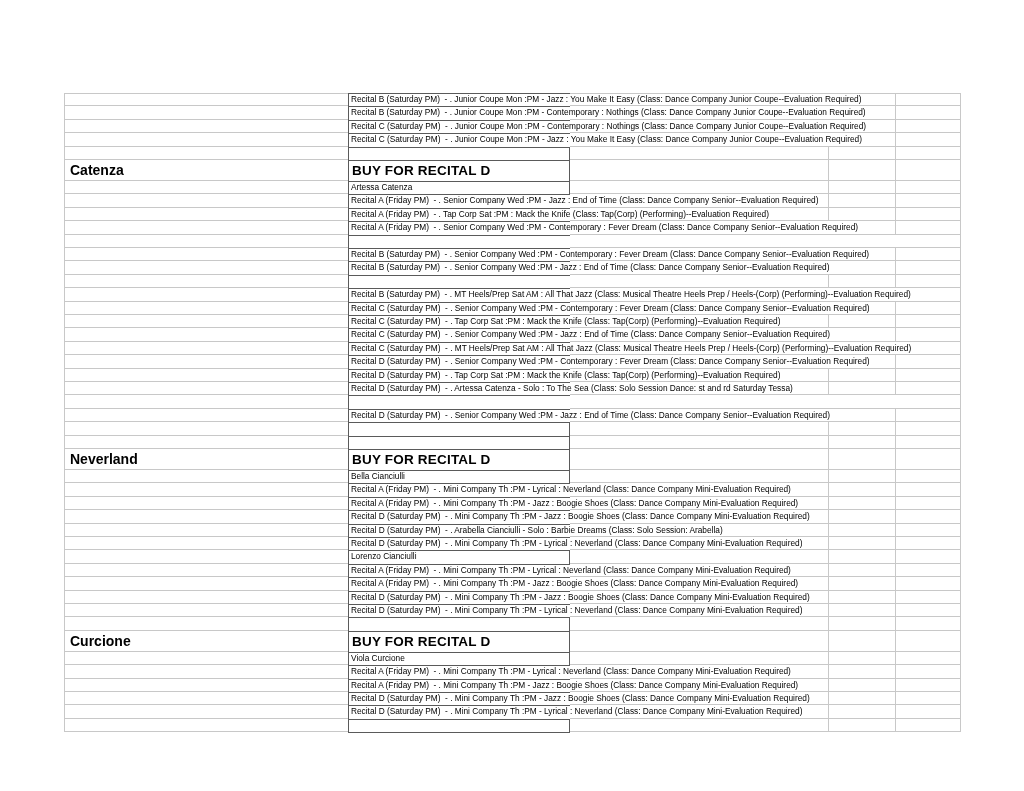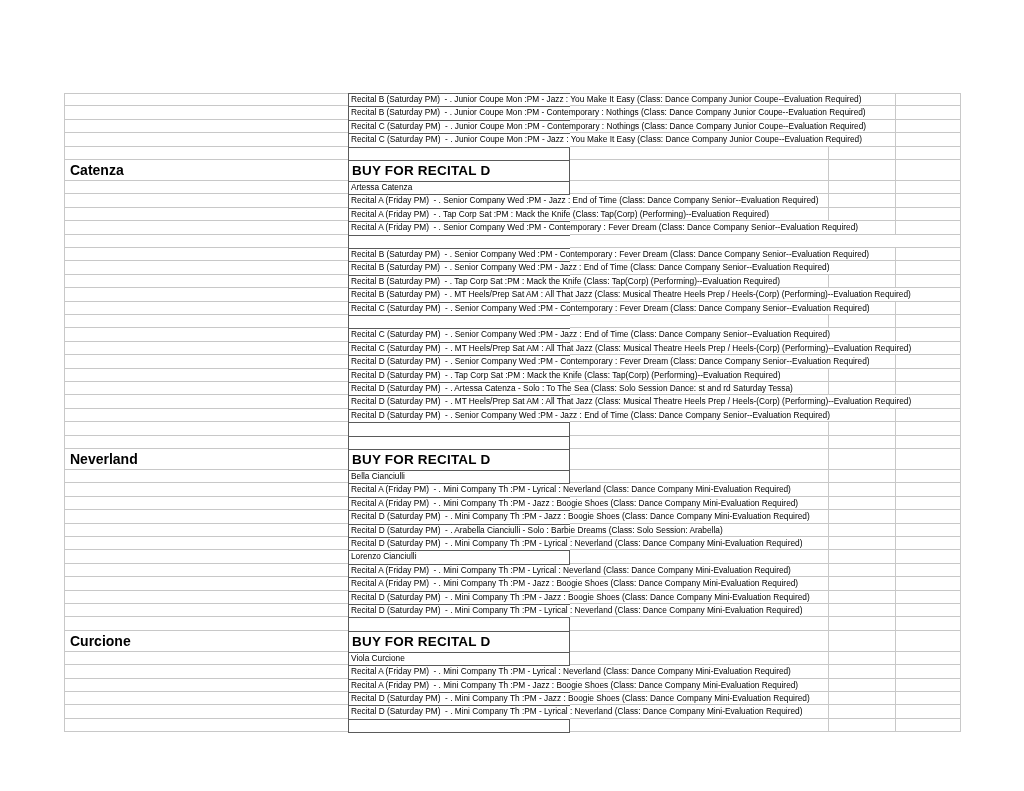--- a/index.html
+++ b/index.html
@@ -114,41 +114,41 @@
       <div class="hline" style="left: 506px; top: 180.8px; width: 391px; height: 1px;"></div>
       <div class="bcell" style="left: 284px; top: 168.4px; width: 222px; height: 13.4px; border-top: 1px solid rgb(90, 90, 90); border-left: 1px solid rgb(90, 90, 90);"></div>
       <div class="entry-text" style="left: 287px; top: 168.4px; height: 13.4px; line-height: 13.4px;">Recital B (Saturday PM)  - . Senior Company Wed :PM - Jazz : End of Time (Class: Dance Company Senior--Evaluation Required)</div>
       <div class="vline" style="left: 0px; top: 181.8px; width: 1px; height: 13.4px;"></div>
       <div class="vline" style="left: 896px; top: 181.8px; width: 1px; height: 13.4px;"></div>
       <div class="vline" style="left: 764px; top: 181.8px; width: 1px; height: 13.4px;"></div>
       <div class="vline" style="left: 831px; top: 181.8px; width: 1px; height: 13.4px;"></div>
       <div class="hline" style="left: 0px; top: 194.2px; width: 284px; height: 1px;"></div>
       <div class="hline" style="left: 506px; top: 194.2px; width: 391px; height: 1px;"></div>
       <div class="bcell" style="left: 284px; top: 181.8px; width: 222px; height: 13.4px; border-top: 1px solid rgb(90, 90, 90); border-left: 1px solid rgb(90, 90, 90);"></div>
-      <div class="entry-text" style="left: 287px; top: 181.8px; height: 13.4px; line-height: 13.4px;">Recital B (Saturday PM)  - . Tap Corp Sat :PM : Mack the Knife (Class: Tap(Corp) (Performing)--Evaluation Required)</div>
       <div class="vline" style="left: 0px; top: 195.2px; width: 1px; height: 13.4px;"></div>
       <div class="vline" style="left: 896px; top: 195.2px; width: 1px; height: 13.4px;"></div>
       <div class="hline" style="left: 0px; top: 207.6px; width: 284px; height: 1px;"></div>
       <div class="hline" style="left: 506px; top: 207.6px; width: 391px; height: 1px;"></div>
       <div class="bcell" style="left: 284px; top: 195.2px; width: 222px; height: 13.4px; border-top: 1px solid rgb(90, 90, 90); border-left: 1px solid rgb(90, 90, 90);"></div>
       <div class="entry-text" style="left: 287px; top: 195.2px; height: 13.4px; line-height: 13.4px;">Recital B (Saturday PM)  - . MT Heels/Prep Sat AM : All That Jazz (Class: Musical Theatre Heels Prep / Heels-(Corp) (Performing)--Evaluation Required)</div>
       <div class="vline" style="left: 0px; top: 208.6px; width: 1px; height: 13.4px;"></div>
       <div class="vline" style="left: 896px; top: 208.6px; width: 1px; height: 13.4px;"></div>
       <div class="vline" style="left: 831px; top: 208.6px; width: 1px; height: 13.4px;"></div>
       <div class="hline" style="left: 0px; top: 221px; width: 284px; height: 1px;"></div>
       <div class="hline" style="left: 506px; top: 221px; width: 391px; height: 1px;"></div>
       <div class="bcell" style="left: 284px; top: 208.6px; width: 222px; height: 13.4px; border-top: 1px solid rgb(90, 90, 90); border-left: 1px solid rgb(90, 90, 90);"></div>
       <div class="entry-text" style="left: 287px; top: 208.6px; height: 13.4px; line-height: 13.4px;">Recital C (Saturday PM)  - . Senior Company Wed :PM - Contemporary : Fever Dream (Class: Dance Company Senior--Evaluation Required)</div>
       <div class="vline" style="left: 0px; top: 222px; width: 1px; height: 13.4px;"></div>
       <div class="vline" style="left: 896px; top: 222px; width: 1px; height: 13.4px;"></div>
       <div class="vline" style="left: 764px; top: 222px; width: 1px; height: 13.4px;"></div>
       <div class="vline" style="left: 831px; top: 222px; width: 1px; height: 13.4px;"></div>
       <div class="hline" style="left: 0px; top: 234.4px; width: 284px; height: 1px;"></div>
       <div class="hline" style="left: 506px; top: 234.4px; width: 391px; height: 1px;"></div>
       <div class="bcell" style="left: 284px; top: 222px; width: 222px; height: 13.4px; border-top: 1px solid rgb(90, 90, 90); border-left: 1px solid rgb(90, 90, 90);"></div>
+      <div class="entry-text" style="left: 287px; top: 222px; height: 13.4px; line-height: 13.4px;">Recital C (Saturday PM)  - . Tap Corp Sat :PM : Mack the Knife (Class: Tap(Corp) (Performing)--Evaluation Required)</div>
       <div class="vline" style="left: 0px; top: 235.4px; width: 1px; height: 13.4px;"></div>
       <div class="vline" style="left: 896px; top: 235.4px; width: 1px; height: 13.4px;"></div>
       <div class="vline" style="left: 831px; top: 235.4px; width: 1px; height: 13.4px;"></div>
       <div class="hline" style="left: 0px; top: 247.8px; width: 284px; height: 1px;"></div>
       <div class="hline" style="left: 506px; top: 247.8px; width: 391px; height: 1px;"></div>
       <div class="bcell" style="left: 284px; top: 235.4px; width: 222px; height: 13.4px; border-top: 1px solid rgb(90, 90, 90); border-left: 1px solid rgb(90, 90, 90);"></div>
       <div class="entry-text" style="left: 287px; top: 235.4px; height: 13.4px; line-height: 13.4px;">Recital C (Saturday PM)  - . Senior Company Wed :PM - Jazz : End of Time (Class: Dance Company Senior--Evaluation Required)</div>
       <div class="vline" style="left: 0px; top: 248.8px; width: 1px; height: 13.4px;"></div>
       <div class="vline" style="left: 896px; top: 248.8px; width: 1px; height: 13.4px;"></div>
       <div class="hline" style="left: 0px; top: 261.2px; width: 284px; height: 1px;"></div>
@@ -176,21 +176,20 @@
       <div class="vline" style="left: 831px; top: 289px; width: 1px; height: 13.4px;"></div>
       <div class="hline" style="left: 0px; top: 301.4px; width: 284px; height: 1px;"></div>
       <div class="hline" style="left: 506px; top: 301.4px; width: 391px; height: 1px;"></div>
       <div class="bcell" style="left: 284px; top: 289px; width: 222px; height: 13.4px; border-top: 1px solid rgb(90, 90, 90); border-left: 1px solid rgb(90, 90, 90);"></div>
       <div class="entry-text" style="left: 287px; top: 289px; height: 13.4px; line-height: 13.4px;">Recital D (Saturday PM)  - . Artessa Catenza - Solo : To The Sea (Class: Solo Session Dance: st and rd Saturday Tessa)</div>
       <div class="vline" style="left: 0px; top: 302.4px; width: 1px; height: 13.4px;"></div>
       <div class="vline" style="left: 896px; top: 302.4px; width: 1px; height: 13.4px;"></div>
       <div class="hline" style="left: 0px; top: 314.8px; width: 284px; height: 1px;"></div>
       <div class="hline" style="left: 506px; top: 314.8px; width: 391px; height: 1px;"></div>
       <div class="bcell" style="left: 284px; top: 302.4px; width: 222px; height: 13.4px; border-top: 1px solid rgb(90, 90, 90); border-left: 1px solid rgb(90, 90, 90);"></div>
-      <div class="entry-text" style="left: 287px; top: 302.4px; height: 13.4px; line-height: 13.4px;">Recital D (Saturday PM)  - . MT Heels/Prep Sat AM : All That Jazz (Class: Musical Theatre Heels Prep / Heels-(Corp) (Performing)--Evaluation Required)</div>
       <div class="vline" style="left: 0px; top: 315.8px; width: 1px; height: 13.4px;"></div>
       <div class="vline" style="left: 896px; top: 315.8px; width: 1px; height: 13.4px;"></div>
       <div class="vline" style="left: 831px; top: 315.8px; width: 1px; height: 13.4px;"></div>
       <div class="hline" style="left: 0px; top: 328.2px; width: 284px; height: 1px;"></div>
       <div class="hline" style="left: 506px; top: 328.2px; width: 391px; height: 1px;"></div>
       <div class="bcell" style="left: 284px; top: 315.8px; width: 222px; height: 13.4px; border-top: 1px solid rgb(90, 90, 90); border-left: 1px solid rgb(90, 90, 90);"></div>
       <div class="entry-text" style="left: 287px; top: 315.8px; height: 13.4px; line-height: 13.4px;">Recital D (Saturday PM)  - . Senior Company Wed :PM - Jazz : End of Time (Class: Dance Company Senior--Evaluation Required)</div>
       <div class="vline" style="left: 0px; top: 329.2px; width: 1px; height: 13.4px;"></div>
       <div class="vline" style="left: 896px; top: 329.2px; width: 1px; height: 13.4px;"></div>
       <div class="vline" style="left: 764px; top: 329.2px; width: 1px; height: 13.4px;"></div>

